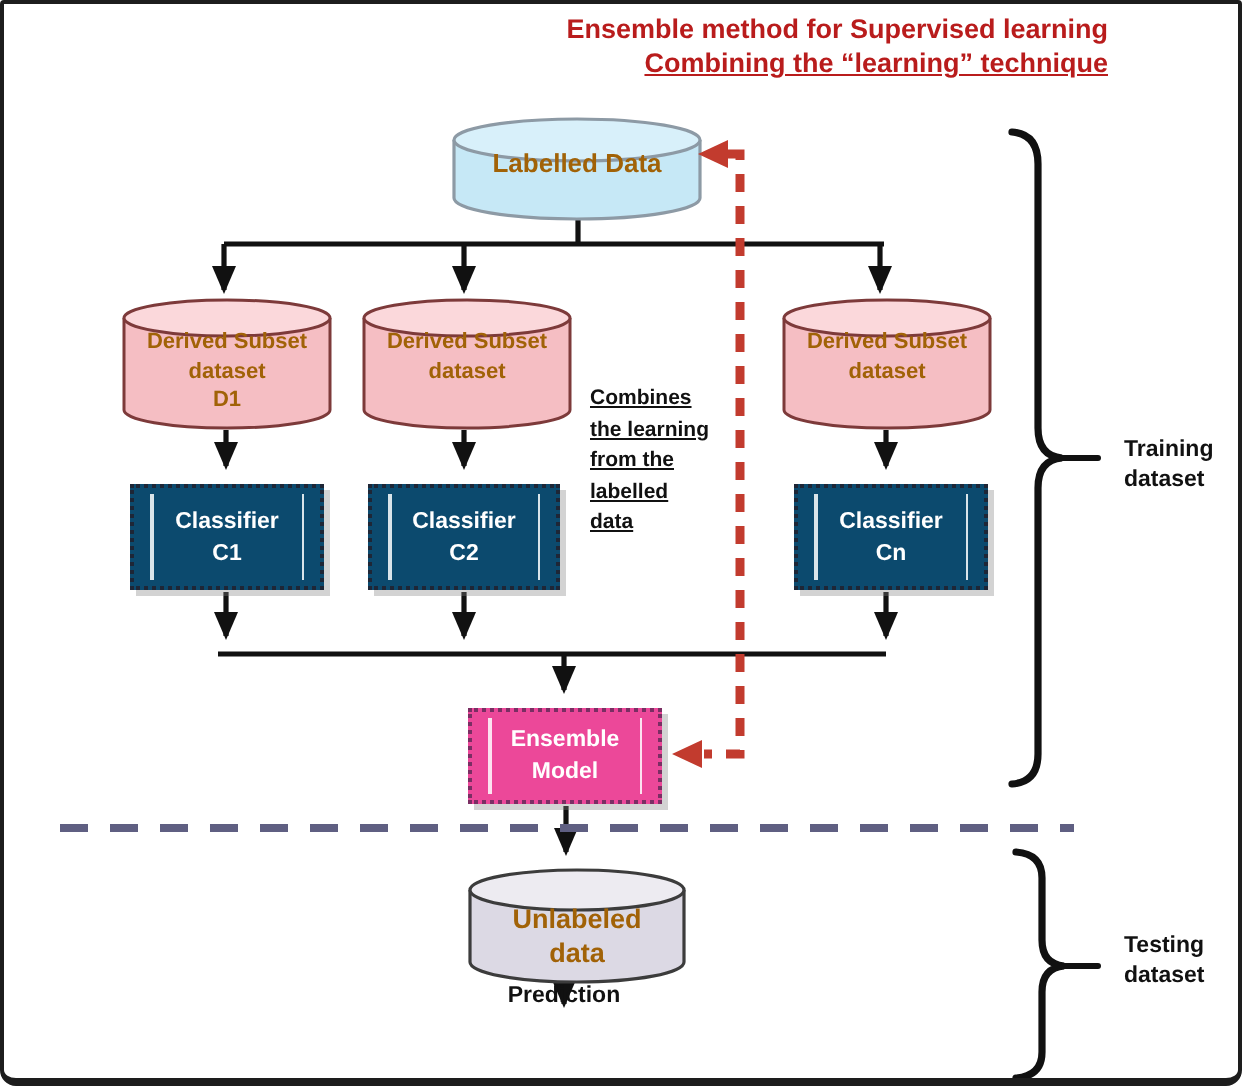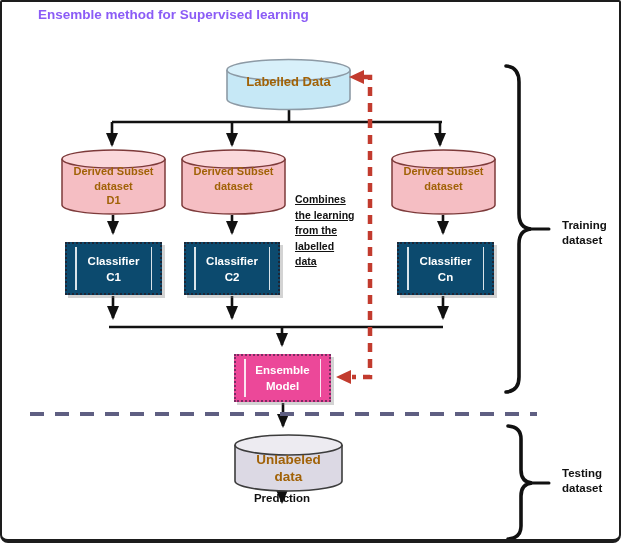--- a/index.html
+++ b/index.html
@@ -4,21 +4,21 @@
 <style>
   * { margin:0; padding:0; box-sizing:border-box; }
   body { background:#ffffff; font-family:"Liberation Sans", sans-serif; }
   .canvas {
     position:relative; width:621px; height:543px; background:#ffffff;
     border:2px solid #1d1d1d; border-bottom-width:4px; border-radius:2px 2px 8px 8px;
     overflow:hidden;
   }
   svg.layer { position:absolute; left:0; top:0; width:100%; height:100%; }
   .abs { position:absolute; }
-  .ttl { left:36px; width:540px; text-align:left; font-weight:bold; font-size:13.5px; color:#8b5cf6; }
+  .ttl { left:12px; width:540px; text-align:right; font-weight:bold; font-size:13.5px; color:#b91c1c; }
   .ttl2 { text-decoration:underline; }
   .cyl-label { text-align:center; font-weight:bold; color:#a16207; }
   .subset-label { font-size:11px; line-height:14.5px; }
   .subset-label span { display:block; }
   .proc-box {
     display:flex; flex-direction:column; align-items:center; justify-content:center;
     color:#ffffff; font-size:11.5px; font-weight:600; line-height:16px; text-align:center;
     border:2px dotted rgba(45,10,10,0.55); box-shadow:3px 3px 0 rgba(130,130,130,0.35);
   }
   .proc-box::before, .proc-box::after {
@@ -101,20 +101,21 @@
     </g>
 
     <g>
       <path d="M362,75 H368 V375 H350" stroke="#c23b2e" stroke-width="4.5" stroke-dasharray="9 7" fill="none"></path>
       <polygon points="347,75 362,68 362,82" fill="#c23b2e"></polygon>
       <polygon points="334,375 349,368 349,382" fill="#c23b2e"></polygon>
     </g>
   </svg>
 
   <div class="abs ttl" style="top:5px;">Ensemble method for Supervised learning</div>
+  <div class="abs ttl ttl2" style="top:22px;">Combining the “learning” technique</div>
 
   <div class="abs cyl-label" style="left:225px; top:72px; width:123px; font-size:13px;">Labelled Data</div>
 
   <div class="abs cyl-label subset-label" style="left:60px; top:162px; width:103px;">
     <span>Derived Subset</span>
     <span>dataset</span>
     <span>D1</span>
   </div>
   <div class="abs cyl-label subset-label" style="left:180px; top:162px; width:103px;">
     <span>Derived Subset</span>

